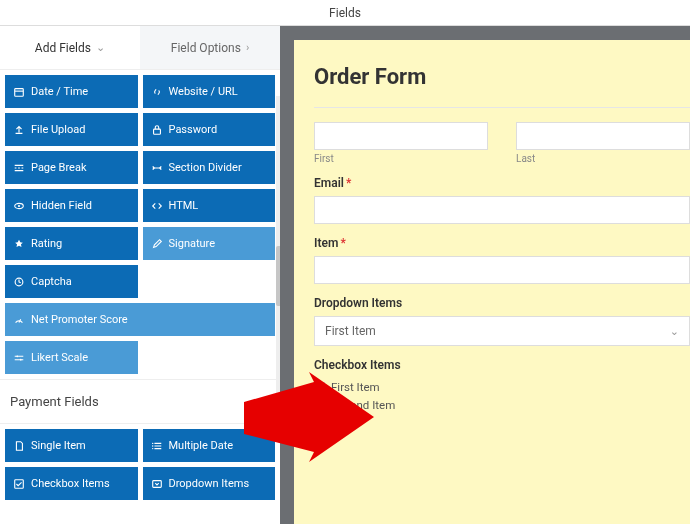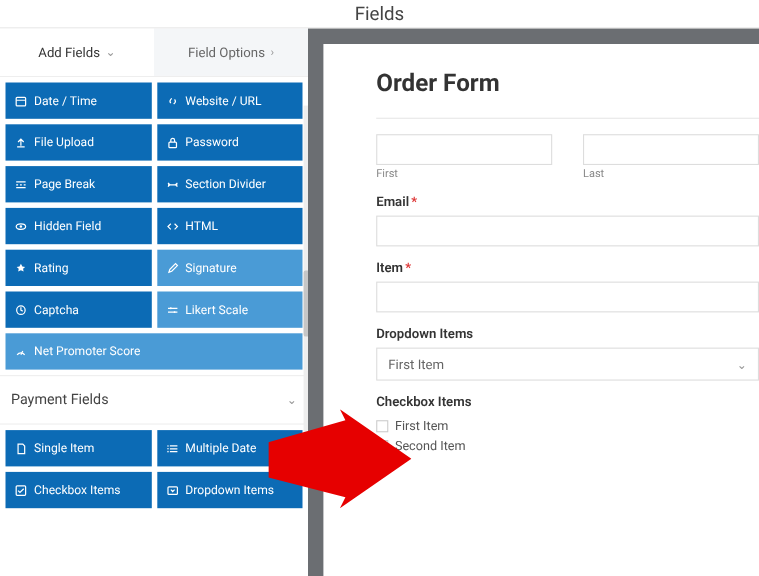--- a/index.html
+++ b/index.html
@@ -1,31 +1,31 @@
 <!DOCTYPE html>
 <html><head>
 <meta charset="utf-8">
 <style>
 * { box-sizing: border-box; margin: 0; padding: 0; font-family: -apple-system, BlinkMacSystemFont, "Segoe UI", Roboto, Arial, sans-serif; }
 html, body { width: 690px; height: 524px; overflow: hidden; background: #fff; }
-.header { height: 26px; line-height: 26px; text-align: center; font-size: 17px; color: #444; border-bottom: 1px solid #ddd; }
+.header { height: 26px; line-height: 26px; text-align: center; font-size: 12px; color: #444; border-bottom: 1px solid #ddd; }
 .layout { display: flex; height: 498px; }
 .sidebar { width: 280px; flex: 0 0 280px; background: #fff; position: relative; }
 .tabs { display: flex; height: 44px; border-bottom: 1px solid #eee; }
 .tab { flex: 1; display: flex; align-items: center; justify-content: center; font-size: 12px; color: #666; cursor: pointer; gap: 5px; }
 .tab.active { background: #fff; color: #333; }
 .tab.inactive { background: #f4f6f8; }
 .field-grid { display: grid; grid-template-columns: 1fr 1fr; gap: 5px; padding: 5px; }
 .field-btn { background: #0c6bb5; color: #fff; font-size: 11px; padding: 10px 8px; display: flex; align-items: center; gap: 6px; cursor: pointer; border: none; text-align: left; }
 .field-btn.light { background: #4a9bd6; }
 .field-btn.full { grid-column: 1 / -1; }
 .field-btn .ic { width: 12px; height: 12px; flex: 0 0 12px; display: inline-flex; }
 .sect { padding: 14px 10px; font-size: 13px; color: #444; display: flex; justify-content: space-between; align-items: center; border-top: 1px solid #eee; border-bottom: 1px solid #eee; cursor: pointer; }
 .preview-wrap { flex: 1; background: #6b6e72; padding: 14px 0 0 14px; position: relative; overflow: hidden; }
-.preview { background: #ffffff; height: 100%; padding: 24px 0 0 48px; }
+.preview { background: #fef9c3; height: 100%; padding: 24px 0 0 20px; }
 .form-title { font-size: 22px; font-weight: 700; color: #333; margin-bottom: 18px; }
 .hr { border: 0; border-top: 1px solid #e6e6e6; margin: 0 0 14px 0; }
 .field-row { margin-bottom: 12px; }
 .flabel { font-size: 12px; font-weight: 600; color: #333; margin-bottom: 6px; display: block; }
 .req { color: #d33; margin-left: 2px; }
 .inp { width: 100%; height: 28px; border: 1px solid #ddd; background: #fff; }
 .name-pair { display: flex; gap: 28px; }
 .name-pair .col { flex: 1; }
 .sub { font-size: 10px; color: #888; margin-top: 3px; }
 .select { width: 100%; height: 30px; border: 1px solid #ddd; background: #fff; padding: 0 10px; font-size: 12px; color: #666; display: flex; align-items: center; justify-content: space-between; }
@@ -143,38 +143,38 @@
         </button>
         <button class="field-btn">
           <span class="ic">
             <svg viewBox="0 0 14 14" width="12" height="12">
               <circle cx="7" cy="7" r="4.5" fill="none" stroke="#fff" stroke-width="1.3"></circle>
               <path d="M7 4v3l2 1" stroke="#fff" stroke-width="1.3" fill="none"></path>
             </svg>
           </span>
           <span>Captcha</span>
         </button>
+        <button class="field-btn light full">
+          <span class="ic">
+            <svg viewBox="0 0 14 14" width="12" height="12">
+              <path d="M3 10a5 5 0 0 1 8 0" fill="none" stroke="#fff" stroke-width="1.3"></path>
+              <line x1="7" y1="10" x2="9" y2="6" stroke="#fff" stroke-width="1.3"></line>
+            </svg>
+          </span>
+          <span>Net Promoter Score</span>
+        </button>
         <button class="field-btn light">
           <span class="ic">
             <svg viewBox="0 0 14 14" width="12" height="12">
               <path d="M2 5h10M2 9h10" stroke="#fff" stroke-width="1.3"></path>
               <circle cx="5" cy="5" r="1" fill="#fff"></circle>
               <circle cx="9" cy="9" r="1" fill="#fff"></circle>
             </svg>
           </span>
           <span>Likert Scale</span>
-        </button>
-        <button class="field-btn light full">
-          <span class="ic">
-            <svg viewBox="0 0 14 14" width="12" height="12">
-              <path d="M3 10a5 5 0 0 1 8 0" fill="none" stroke="#fff" stroke-width="1.3"></path>
-              <line x1="7" y1="10" x2="9" y2="6" stroke="#fff" stroke-width="1.3"></line>
-            </svg>
-          </span>
-          <span>Net Promoter Score</span>
         </button>
       </div>
 
     <div class="sect">
       <span>Payment Fields</span>
       <span class="chev">⌄</span>
     </div>
 
     <div class="field-grid" id="payment-grid">
         <button class="field-btn">

